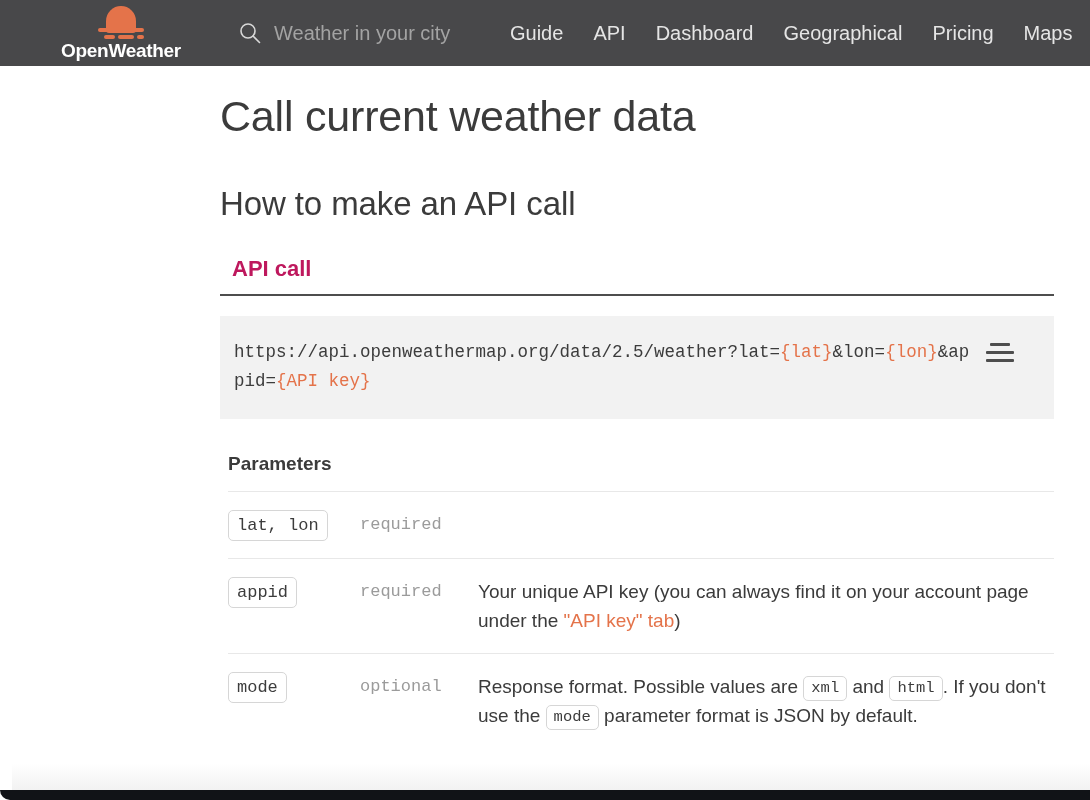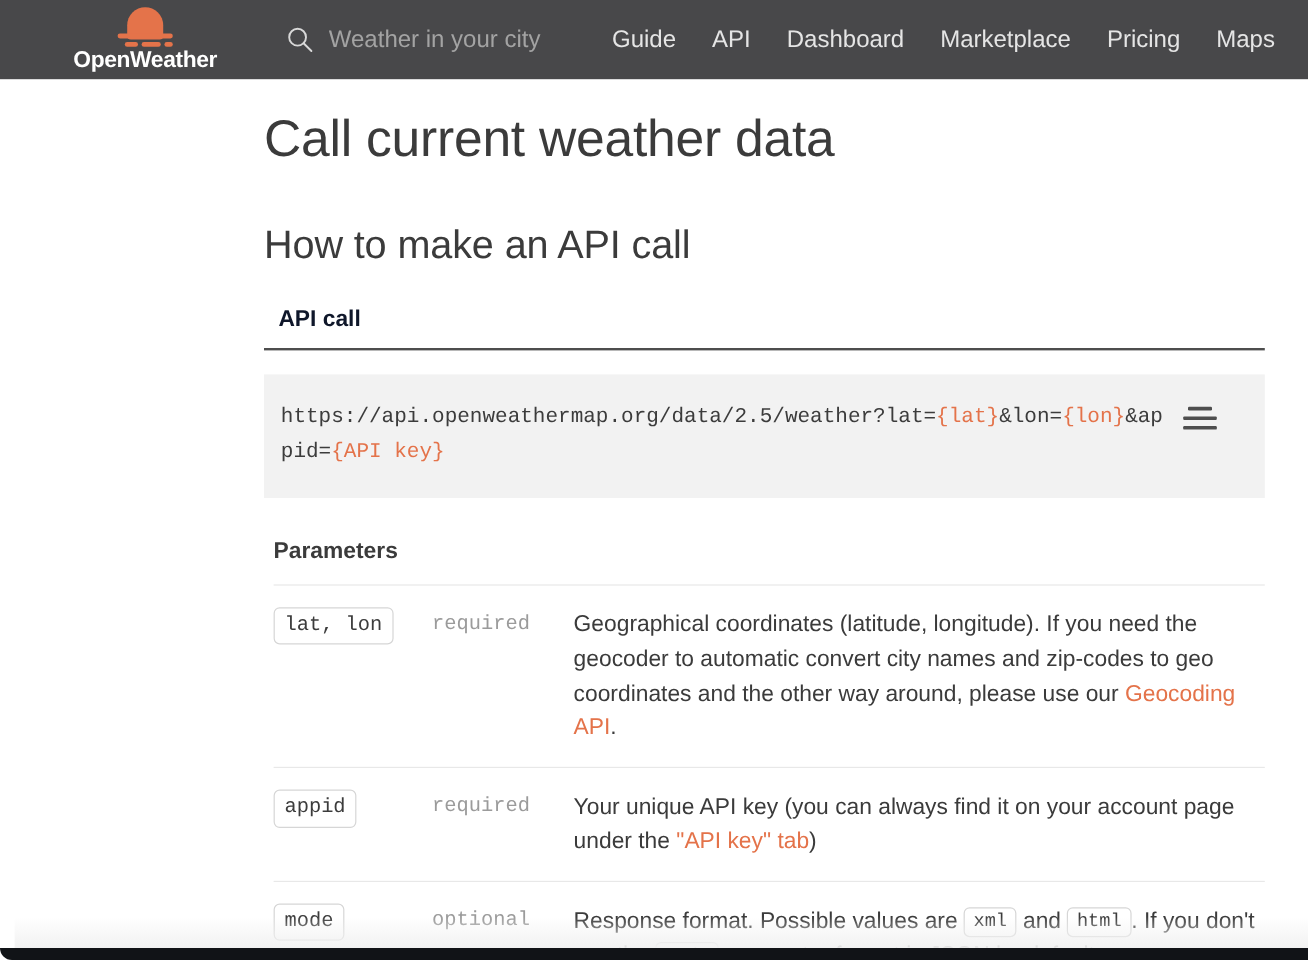--- a/index.html
+++ b/index.html
@@ -141,23 +141,23 @@
   }
 
   
   #tabs {
     margin-top: 32px;
     border-bottom: 2px solid #4e4e4e;
     padding-left: 8px;
   }
   #tabs .tab {
     display: inline-block;
-    font-size: 19px;
+    font-size: 22px;
     font-weight: bold;
-    color: #0f172a;
+    color: #be185d;
     padding: 0 4px 12px 4px;
   }
 
   
   #codeblock {
     margin-top: 20px;
     background: #f2f2f2;
     display: flex;
     align-items: flex-start;
     padding: 22px 14px 22px 14px;
@@ -292,21 +292,21 @@
         <line x1="15" y1="15" x2="21.5" y2="21.5" stroke-linecap="round"></line>
       </svg>
     </span>
     <input id="search-input" type="text" placeholder="Weather in your city" style="">
   </div>
 
   <nav id="mainnav">
     <a class="nav-item" href="#">Guide</a>
     <a class="nav-item" href="#">API</a>
     <a class="nav-item" href="#">Dashboard</a>
-    <a class="nav-item" href="#">Marketplace</a>
+    <a class="nav-item" href="#">Geographical</a>
     <a class="nav-item" href="#">Pricing</a>
     <a class="nav-item" href="#">Maps</a>
     <a class="nav-item" href="#">Our</a>
   </nav>
 </div>
 
 <div id="page">
   <div id="content">
 
     <h1 id="page-title">Call current weather data</h1>
@@ -328,21 +328,20 @@
 
     <h3 id="params-title">Parameters</h3>
 
     <div id="params-table">
 
       <div class="param-row">
         <div class="param-name-cell">
           <span class="chip">lat, lon</span>
         </div>
         <div class="param-req-cell">required</div>
-        <div class="param-desc-cell"><span>Geographical coordinates (latitude, longitude). If you need the geocoder to automatic convert city names and zip-codes to geo coordinates and the other way around, please use our </span><a class="link" href="#">Geocoding API</a><span>.</span></div>
       </div>
 
       <div class="param-row">
         <div class="param-name-cell">
           <span class="chip">appid</span>
         </div>
         <div class="param-req-cell">required</div>
         <div class="param-desc-cell"><span>Your unique API key (you can always find it on your account page under the </span><a class="link" href="#">"API key" tab</a><span>)</span></div>
       </div>
 

